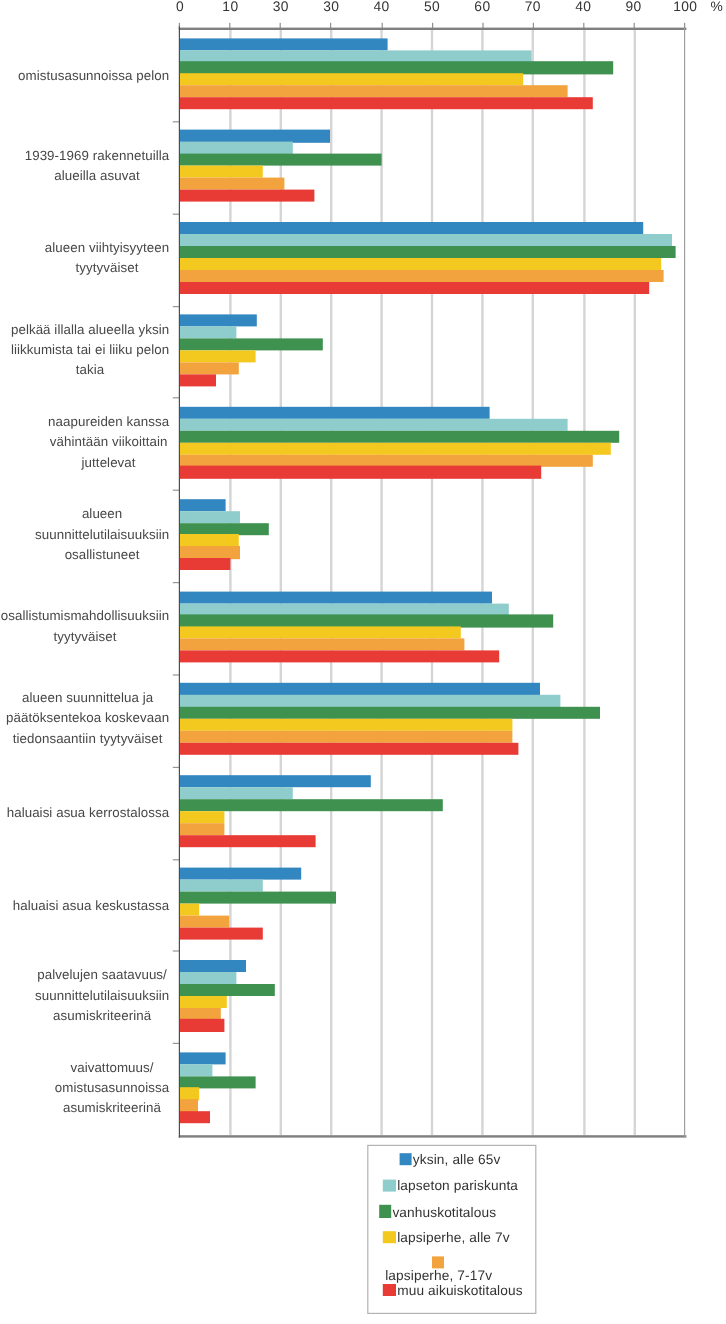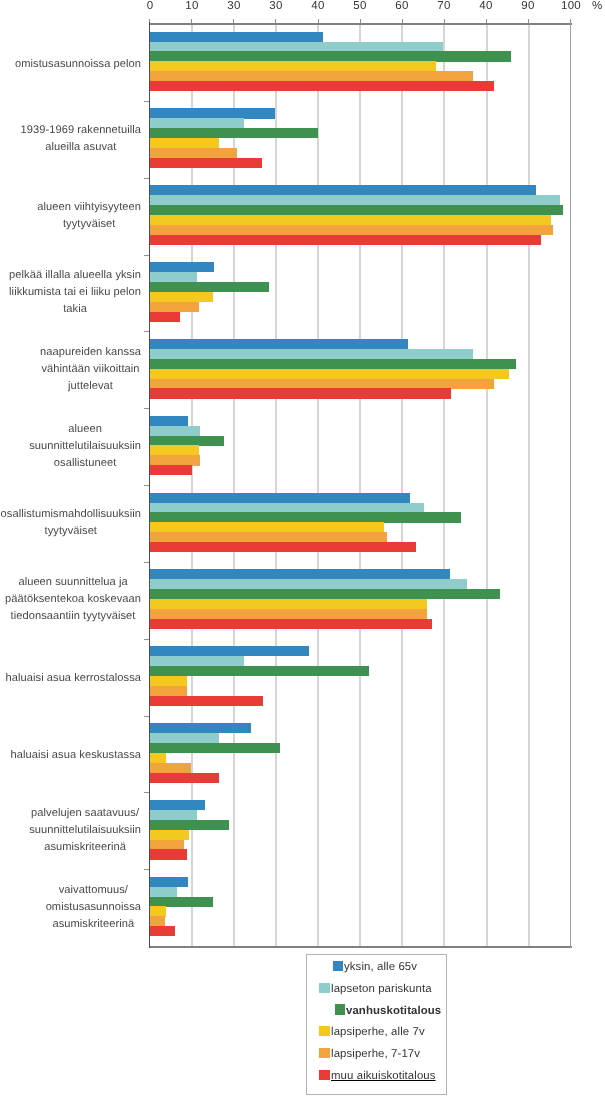--- a/index.html
+++ b/index.html
@@ -205,30 +205,30 @@
 asumiskriteerinä</span></div>
   <div class="legend" style="left:305.8px;top:954.2px;width:141.6px;height:141.0px;">
     <div class="lgrow" style="left:1px;top:6.80px;margin-left:25px;">
         <span class="swatch" style="background: rgb(51, 135, 193);"></span>
         <span class="lgtext">yksin, alle 65v</span>
       </div>
     <div class="lgrow" style="left:12.7px;top:28.56px;">
         <span class="swatch" style="background: rgb(142, 205, 204);"></span>
         <span class="lgtext">lapseton pariskunta</span>
       </div>
-    <div class="lgrow" style="left:28px;top:50.32px;font-weight:bold;">
+    <div class="lgrow" style="left:9px;top:50.32px;">
         <span class="swatch" style="background: rgb(63, 145, 79);"></span>
         <span class="lgtext">vanhuskotitalous</span>
       </div>
     <div class="lgrow" style="left:12.7px;top:72.08px;">
         <span class="swatch" style="background: rgb(243, 201, 31);"></span>
         <span class="lgtext">lapsiperhe, alle 7v</span>
       </div>
-    <div class="lgrow" style="left:12.7px;top:93.84px;">
+    <div class="lgrow" style="left:12.7px;top:93.84px;flex-direction:column;">
         <span class="swatch" style="background: rgb(242, 163, 62);"></span>
         <span class="lgtext">lapsiperhe, 7-17v</span>
       </div>
-    <div class="lgrow" style="left:12.7px;top:115.60px;text-decoration:underline;">
+    <div class="lgrow" style="left:12.7px;top:115.60px;">
         <span class="swatch" style="background: rgb(233, 59, 53);"></span>
         <span class="lgtext">muu aikuiskotitalous</span>
       </div>
   </div>
 </div>
 
 </body></html>

